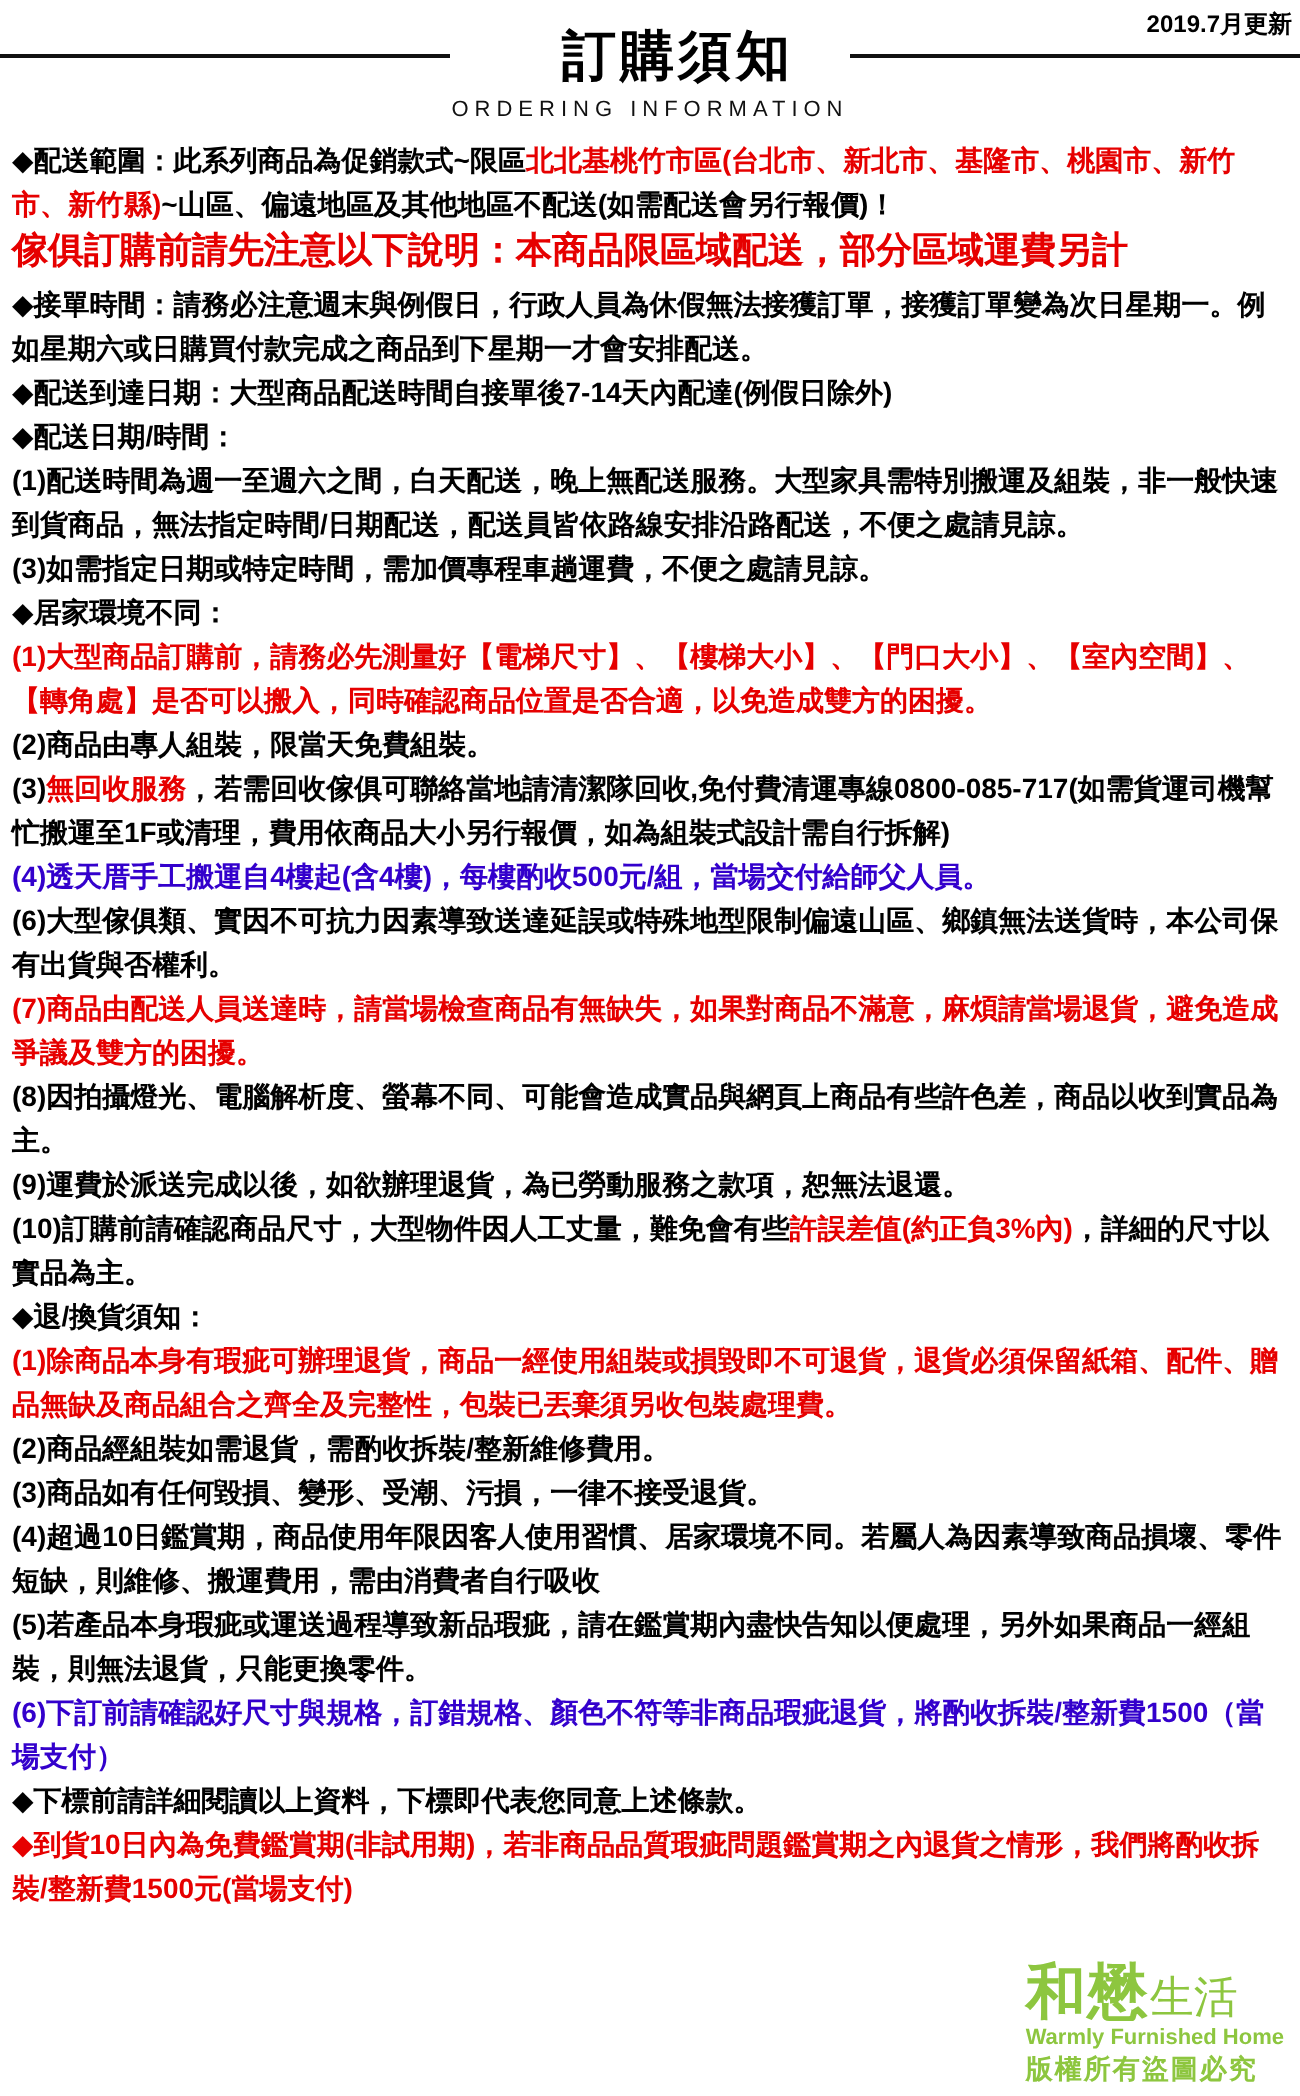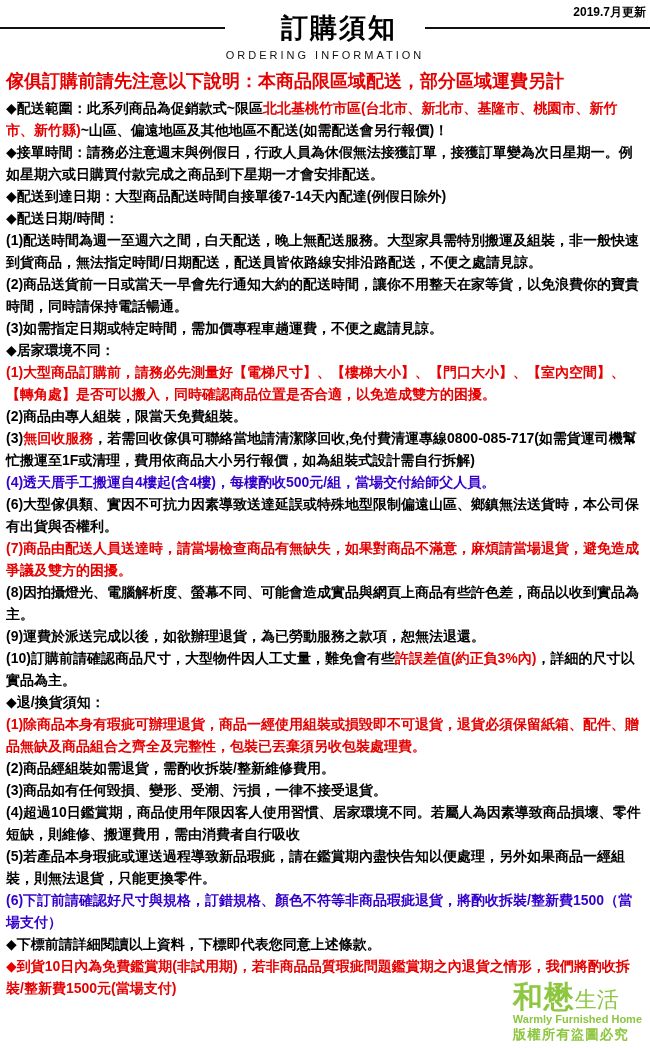--- a/index.html
+++ b/index.html
@@ -116,27 +116,26 @@
   <div class="header">
     <div class="title-row">
       <div class="rule"></div>
       <h1 class="title">訂購須知</h1>
       <div class="rule"></div>
     </div>
     <div class="subtitle">ORDERING INFORMATION</div>
   </div>
 
   <div class="body">
+      <p class="para"><span class="c-k">◆配送範圍：此系列商品為促銷款式~限區</span><span class="c-r">北北基桃竹市區(台北市、新北市、基隆市、桃園市、新竹市、新竹縣)</span><span class="c-k">~山區、偏遠地區及其他地區不配送(如需配送會另行報價)！</span></p>
       <p class="para headline"><span class="c-r">傢俱訂購前請先注意以下說明：本商品限區域配送，部分區域運費另計</span></p>
-      <p class="para"><span class="c-k">◆配送範圍：此系列商品為促銷款式~限區</span><span class="c-r">北北基桃竹市區(台北市、新北市、基隆市、桃園市、新竹市、新竹縣)</span><span class="c-k">~山區、偏遠地區及其他地區不配送(如需配送會另行報價)！</span></p>
       <p class="para"><span class="c-k">◆接單時間：請務必注意週末與例假日，行政人員為休假無法接獲訂單，接獲訂單變為次日星期一。例如星期六或日購買付款完成之商品到下星期一才會安排配送。</span></p>
       <p class="para"><span class="c-k">◆配送到達日期：大型商品配送時間自接單後7-14天內配達(例假日除外)</span></p>
       <p class="para"><span class="c-k">◆配送日期/時間：</span></p>
       <p class="para"><span class="c-k">(1)配送時間為週一至週六之間，白天配送，晚上無配送服務。大型家具需特別搬運及組裝，非一般快速到貨商品，無法指定時間/日期配送，配送員皆依路線安排沿路配送，不便之處請見諒。</span></p>
-      <p class="para"><span class="c-k">(2)商品送貨前一日或當天一早會先行通知大約的配送時間，讓你不用整天在家等貨，以免浪費你的寶貴時間，同時請保持電話暢通。</span></p>
       <p class="para"><span class="c-k">(3)如需指定日期或特定時間，需加價專程車趟運費，不便之處請見諒。</span></p>
       <p class="para"><span class="c-k">◆居家環境不同：</span></p>
       <p class="para"><span class="c-r">(1)大型商品訂購前，請務必先測量好【電梯尺寸】、【樓梯大小】、【門口大小】、【室內空間】、【轉角處】是否可以搬入，同時確認商品位置是否合適，以免造成雙方的困擾。</span></p>
       <p class="para"><span class="c-k">(2)商品由專人組裝，限當天免費組裝。</span></p>
       <p class="para"><span class="c-k">(3)</span><span class="c-r">無回收服務</span><span class="c-k">，若需回收傢俱可聯絡當地請清潔隊回收,免付費清運專線0800-085-717(如需貨運司機幫忙搬運至1F或清理，費用依商品大小另行報價，如為組裝式設計需自行拆解)</span></p>
       <p class="para"><span class="c-b">(4)透天厝手工搬運自4樓起(含4樓)，每樓酌收500元/組，當場交付給師父人員。</span></p>
       <p class="para"><span class="c-k">(6)大型傢俱類、實因不可抗力因素導致送達延誤或特殊地型限制偏遠山區、鄉鎮無法送貨時，本公司保有出貨與否權利。</span></p>
       <p class="para"><span class="c-r">(7)商品由配送人員送達時，請當場檢查商品有無缺失，如果對商品不滿意，麻煩請當場退貨，避免造成爭議及雙方的困擾。</span></p>
       <p class="para"><span class="c-k">(8)因拍攝燈光、電腦解析度、螢幕不同、可能會造成實品與網頁上商品有些許色差，商品以收到實品為主。</span></p>
       <p class="para"><span class="c-k">(9)運費於派送完成以後，如欲辦理退貨，為已勞動服務之款項，恕無法退還。</span></p>

